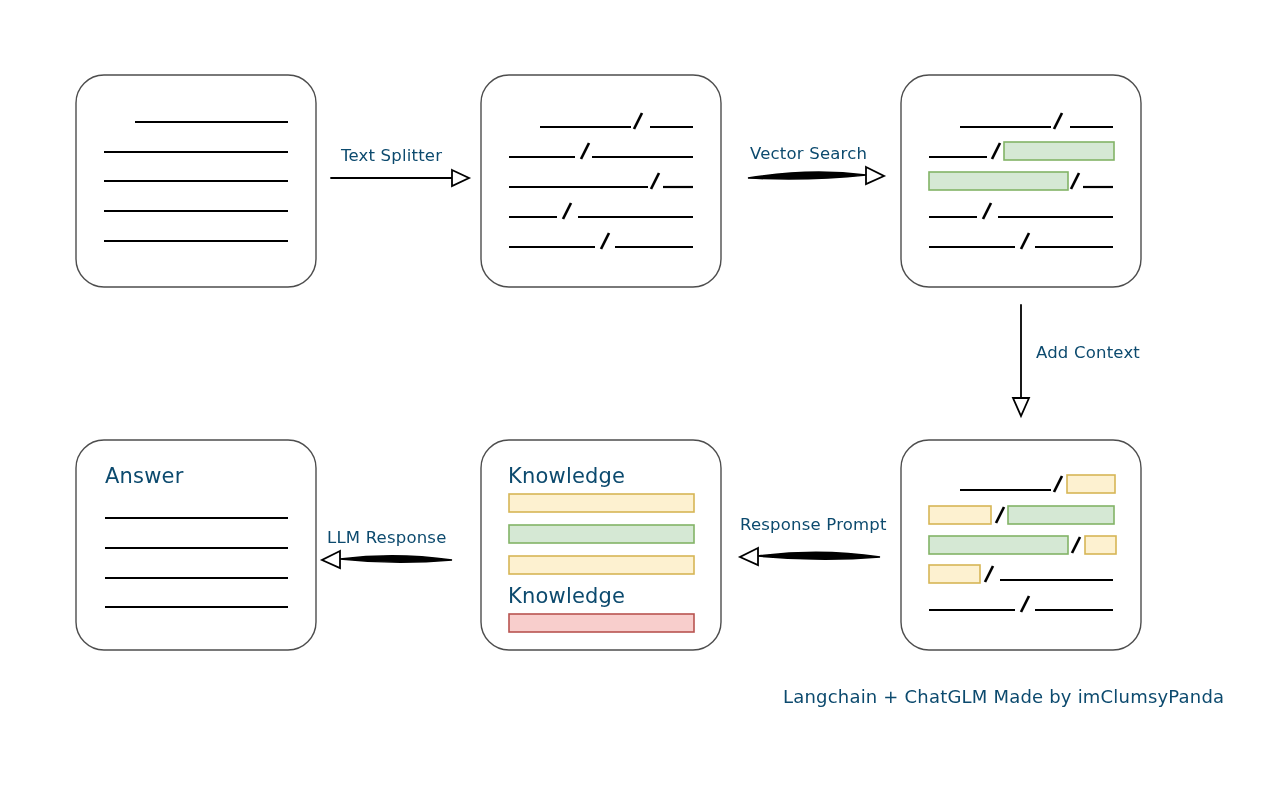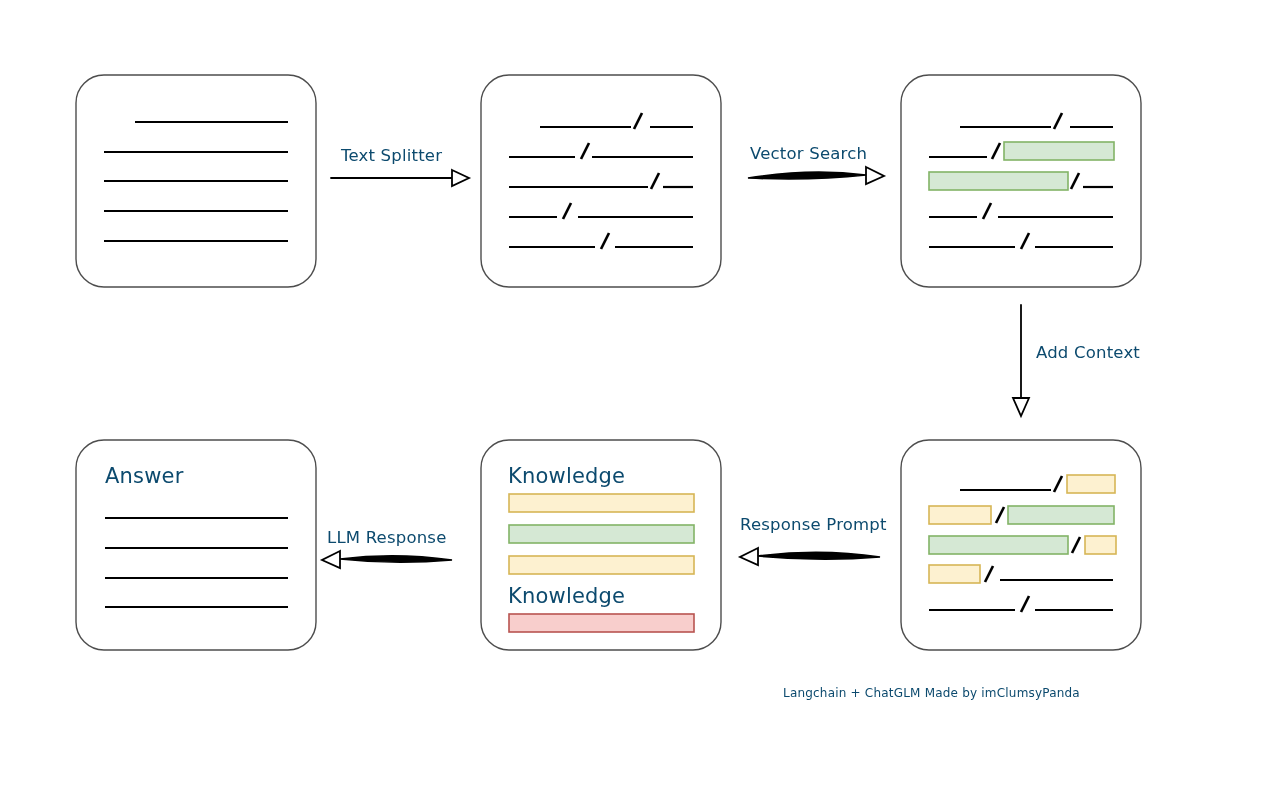--- a/index.html
+++ b/index.html
@@ -70,21 +70,21 @@
     white-space: nowrap;
     letter-spacing: 0.2px;
   }
   .edge-label {
     font-size: 16.5px;
   }
   .box-title {
     font-size: 21px;
   }
   .caption {
-    font-size: 12px;
+    font-size: 18px;
   }
 </style>
 </head>
 <body>
 
 <div id="canvas">
 
   <svg class="diagram" viewBox="0 0 1262 792" xmlns="http://www.w3.org/2000/svg">
 
     <g>

